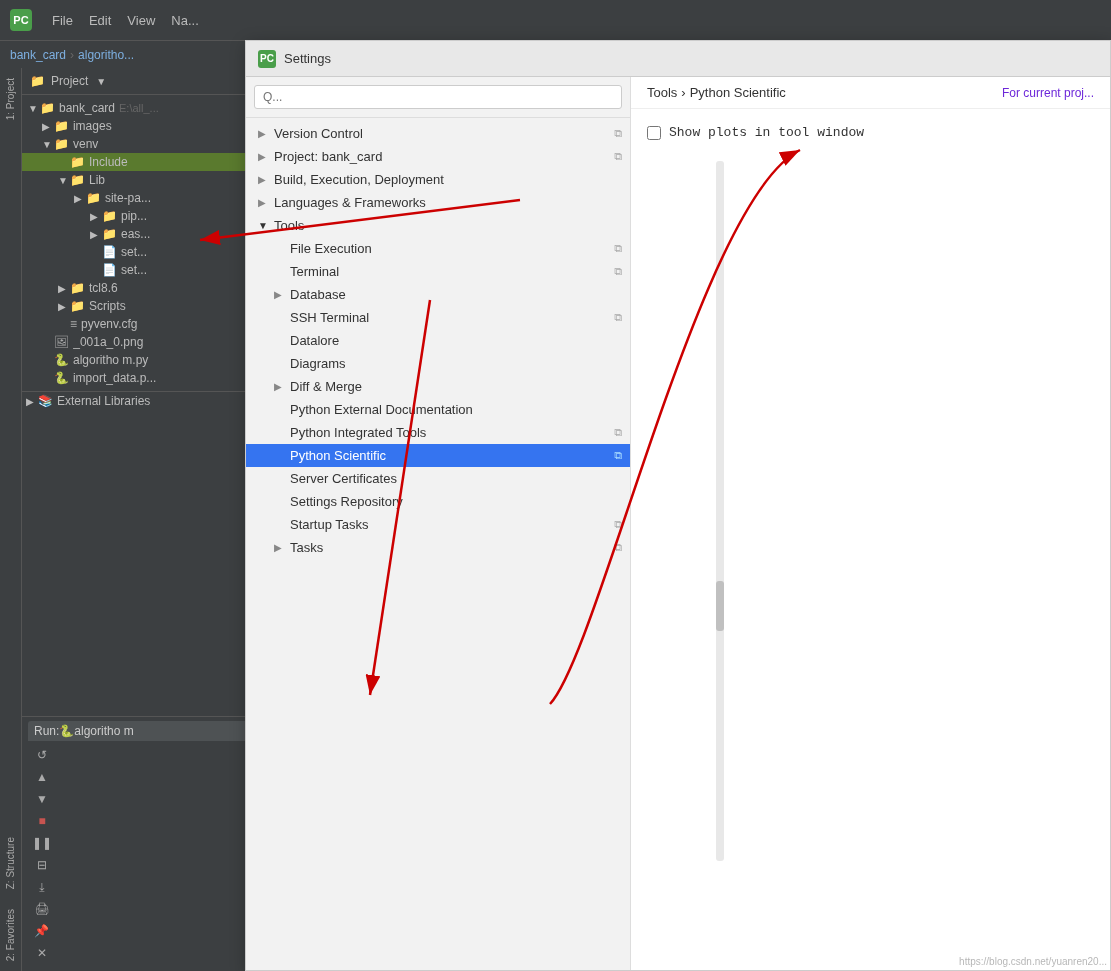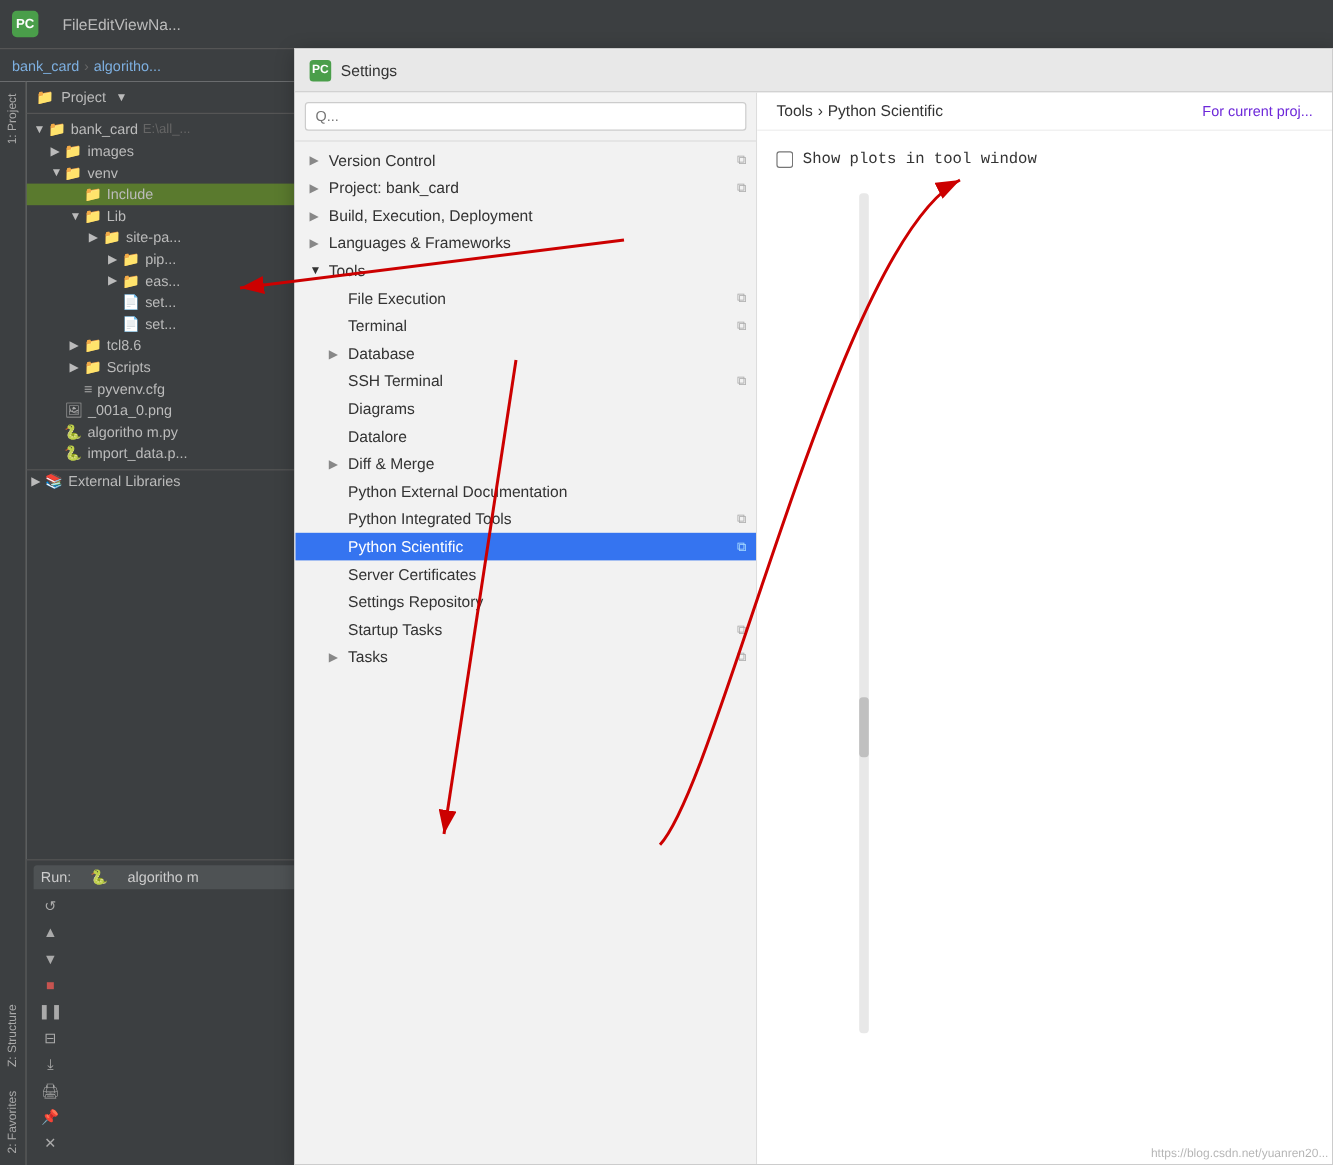--- a/index.html
+++ b/index.html
@@ -17,21 +17,21 @@
       font-size: 13px;
     }
     .top-bar .app-icon {
       width: 22px; height: 22px;
       background: #4a9e4a;
       border-radius: 4px;
       display: flex; align-items: center; justify-content: center;
       color: white; font-weight: bold; font-size: 11px;
     }
     .top-bar .menu-items {
-      display: flex; 
+      display: flex; gap: 16px;
     }
     .top-bar .menu-items span { cursor: pointer; }
 
     
     .breadcrumb-bar {
       height: 28px;
       background: #3c3f41;
       display: flex;
       align-items: center;
       padding: 0 10px;
@@ -86,21 +86,21 @@
 
     
     .run-bar {
       background: #3c3f41;
       border-top: 1px solid #555;
       padding: 4px 6px;
       font-size: 12px;
       color: #bbb;
     }
     .run-tab {
-      display: flex; align-items: center; gap: 16px;
+      display: flex; align-items: center; gap: 0;
       padding: 3px 6px;
       background: #4e5254;
       border-radius: 3px 3px 0 0;
       font-size: 12px;
       color: #ccc;
     }
     .run-content {
       padding: 4px;
       font-size: 11px;
       color: #aaa;
@@ -504,26 +504,26 @@
           </div>
 
           <div class="s-tree-item indent-1">
             <span class="expand-arrow"> </span>
             <span>SSH Terminal</span>
             <span class="copy-icon">⧉</span>
           </div>
 
           <div class="s-tree-item indent-1">
             <span class="expand-arrow"> </span>
+            <span>Datalore</span>
+          </div>
+
+          <div class="s-tree-item indent-1">
+            <span class="expand-arrow"> </span>
             <span>Diagrams</span>
-          </div>
-
-          <div class="s-tree-item indent-1">
-            <span class="expand-arrow"> </span>
-            <span>Datalore</span>
           </div>
 
           <div class="s-tree-item indent-1">
             <span class="expand-arrow">▶</span>
             <span>Diff &amp; Merge</span>
           </div>
 
           <div class="s-tree-item indent-1">
             <span class="expand-arrow"> </span>
             <span>Python External Documentation</span>

